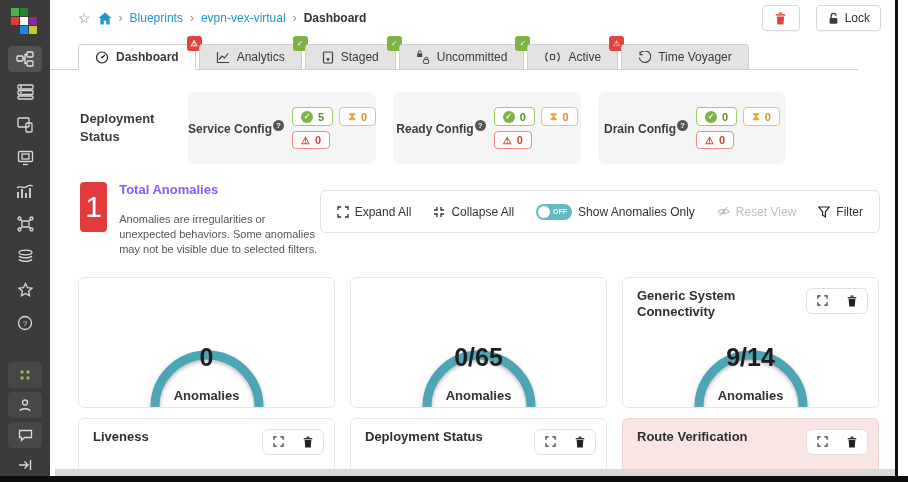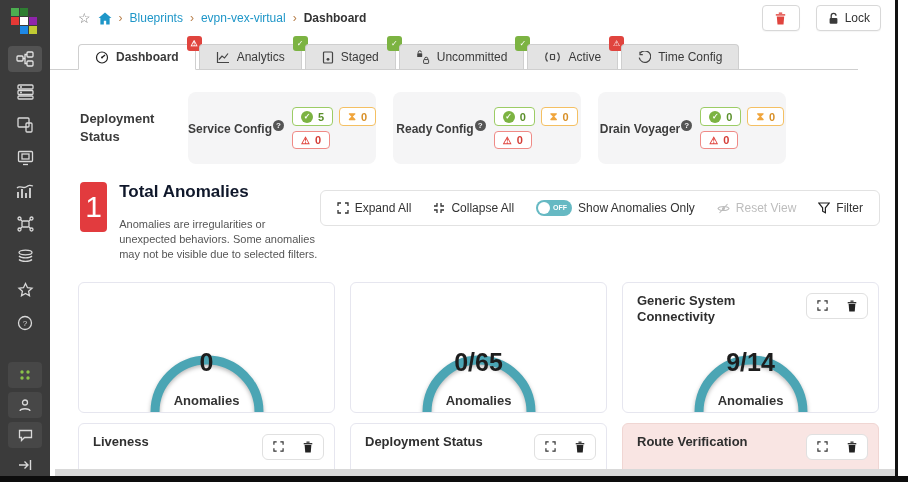--- a/index.html
+++ b/index.html
@@ -65,23 +65,23 @@
   .dot-ok { width:12px; height:12px; border-radius:50%; background:#7cb342; color:#fff; font-size:8px;
     display:flex; align-items:center; justify-content:center; }
   .hour { color:#f0a53c; font-size:11px; }
   .warn { color:#e0443e; font-size:10px; }
 
   
   .banner { display:flex; margin:18px 0 0 30px; align-items:flex-start; }
   .count-box { width:38px; height:50px; background:#e23b3e; border-radius:4px; color:#fff;
     font-size:30px; display:flex; align-items:center; justify-content:center; }
   .banner-text { margin-left:12px; width:280px; }
-  .banner-title { font-size:17px; font-weight:bold; color:#0f172a; }
+  .banner-title { font-size:13px; font-weight:bold; color:#8b5cf6; }
   .banner-desc { font-size:11px; color:#555; margin-top:15px; line-height:1.35; }
-  .viewbar { margin-left:auto; margin-right:15px; margin-top:8px; height:36px; border:1px solid #e2e2e2;
+  .viewbar { margin-left:auto; margin-right:15px; margin-top:8px; height:43px; border:1px solid #e2e2e2;
     border-radius:6px; display:flex; align-items:center; gap:22px; padding:0 16px; font-size:12px; color:#333; }
   .vitem { display:flex; align-items:center; gap:6px; cursor:pointer; white-space:nowrap; }
   .vitem.disabled { color:#bdbdbd; cursor:default; }
   .toggle { position:relative; width:36px; height:16px; border-radius:9px; background:#66b9c3; cursor:pointer; }
   .toggle .knob { position:absolute; left:2px; top:2px; width:12px; height:12px; border-radius:50%; background:#fff; }
   .toggle .state { position:absolute; right:5px; top:4px; font-size:7px; font-weight:bold; color:#fff; }
 
   
   .cards { display:grid; grid-template-columns:repeat(3,257px); gap:10px 15px; margin:20px 0 0 28px; }
   .card { position:relative; height:131px; background:#fff; border:1px solid #e6e6ef; border-radius:6px; overflow:hidden; }
@@ -288,21 +288,21 @@
           <path d="M3.5 1.5a6.5 6.5 0 000 9M13.5 1.5a6.5 6.5 0 010 9"></path>
         </svg>
         <span>Active</span>
         <span class="badge err">⚠</span>
       </div>
       <div class="tab">
         <svg class="tabicon" width="13" height="13" viewBox="0 0 13 13" fill="none" stroke="#444" stroke-width="1.2">
           <path d="M2.2 2.2a5.8 5.8 0 11-1 4.5"></path>
             <path d="M2 0.8v2.8h2.8"></path>
         </svg>
-        <span>Time Config</span>
+        <span>Time Voyager</span>
       </div>
     </div>
 
     <div class="deploy">
       <div class="deploy-label">Deployment Status</div>
       <div class="groups">
         <div class="group">
           <div class="group-label"><span>Service Config</span><span class="help">?</span></div>
           <div class="badge-col">
             <div class="badge-row">
@@ -338,21 +338,21 @@
             </div>
             <div class="badge-row">
               <span class="sbadge r">
                   <span class="warn">⚠</span>
                   <span>0</span>
                 </span>
             </div>
           </div>
         </div>
         <div class="group">
-          <div class="group-label"><span>Drain Voyager</span><span class="help">?</span></div>
+          <div class="group-label"><span>Drain Config</span><span class="help">?</span></div>
           <div class="badge-col">
             <div class="badge-row">
               <span class="sbadge g">
                   <span class="dot-ok">✓</span>
                   <span>0</span>
                 </span>
               <span class="sbadge y">
                   <span class="hour">⧗</span>
                   <span>0</span>
                 </span>

